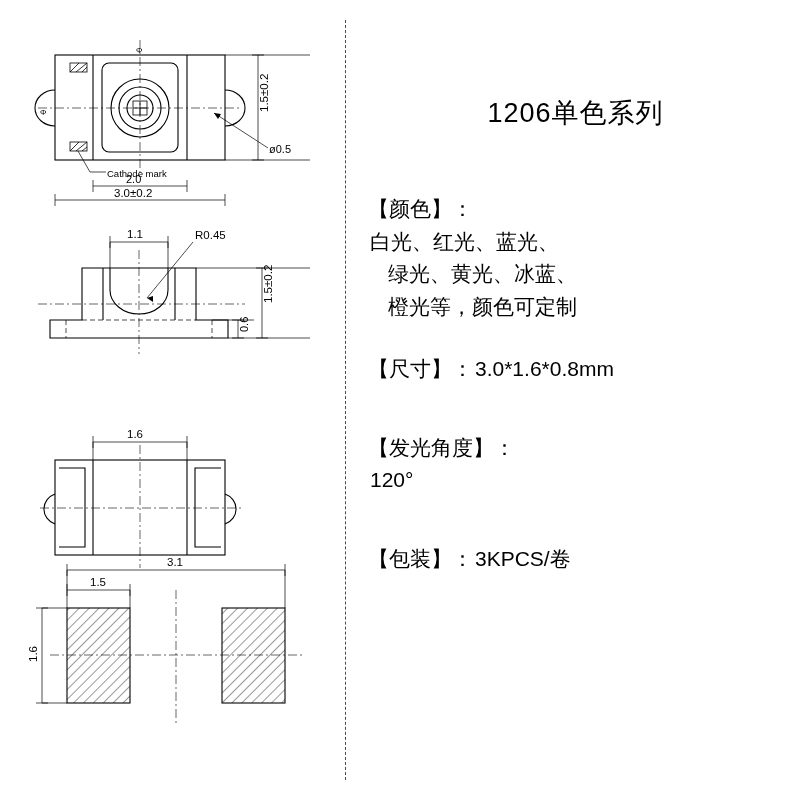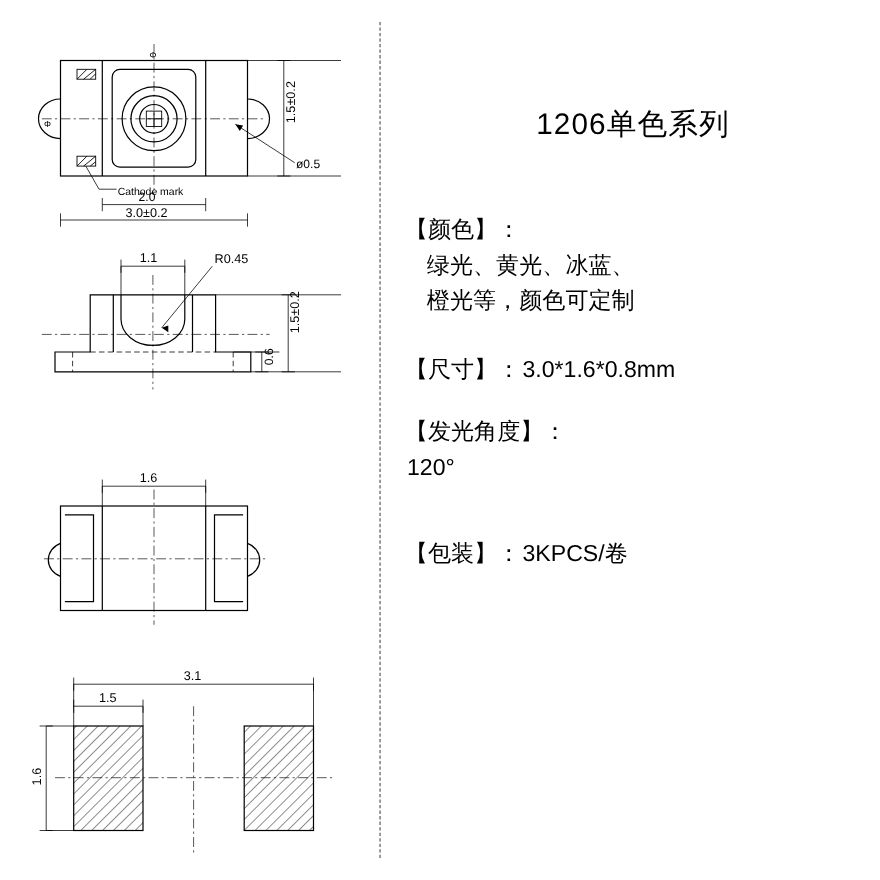--- a/index.html
+++ b/index.html
@@ -56,21 +56,21 @@
     white-space: nowrap;
     flex: 0 0 auto;
   }
   .spec-value {
     flex: 1 1 auto;
     padding-left: 2px;
   }
   .spec-value .ln { display: block; }
   .spec-value .ln.ind { padding-left: 18px; }
   .row-color { margin-bottom: 30px; flex-direction: column; }
-  .row-size { margin-bottom: 24px; }
+  .row-size { margin-bottom: 46px; }
   .row-angle { margin-bottom: 46px; flex-direction: column; }
 
   
   .drawings {
     position: absolute;
     left: 0;
     top: 0;
     width: 345px;
     height: 800px;
   }
@@ -254,21 +254,21 @@
           <line x1="83" y1="22" x2="177" y2="22"></line>
           <line x1="83" y1="16" x2="83" y2="28"></line>
           <line x1="177" y1="16" x2="177" y2="28"></line>
           <line x1="83" y1="22" x2="83" y2="40"></line>
           <line x1="177" y1="22" x2="177" y2="40"></line>
         </g>
         <text class="cap" x="117" y="18" font-size="11.5" fill="#000">1.6</text>
       </svg>
     </div>
 
-    <div class="dwg" style="left:10px; top:600px;">
+    <div class="dwg" style="left:10px; top:548px;">
       <svg width="330" height="200" viewBox="0 0 330 200" xmlns="http://www.w3.org/2000/svg">
         <defs>
           <pattern id="hatch" patternUnits="userSpaceOnUse" width="7" height="7" patternTransform="rotate(45)">
             <line x1="0" y1="0" x2="0" y2="7" stroke="#000" stroke-width="0.8"></line>
           </pattern>
         </defs>
 
         <rect x="57" y="60" width="63" height="95" fill="url(#hatch)" stroke="#000" stroke-width="1.1"></rect>
 
         <rect x="212" y="60" width="63" height="95" fill="url(#hatch)" stroke="#000" stroke-width="1.1"></rect>
@@ -308,20 +308,21 @@
 
   </div>
 
   <div class="spec-panel">
 
     <div class="spec-title">1206单色系列</div>
 
     <div class="spec-row row-color">
       <span class="spec-label">【颜色】：</span>
       <span class="spec-value">
+        <span class="ln">白光、红光、蓝光、</span>
         <span class="ln ind">绿光、黄光、冰蓝、</span>
         <span class="ln ind">橙光等，颜色可定制</span>
       </span>
     </div>
 
     <div class="spec-row row-size">
       <span class="spec-label">【尺寸】：</span>
       <span class="spec-value">3.0*1.6*0.8mm</span>
     </div>
 

